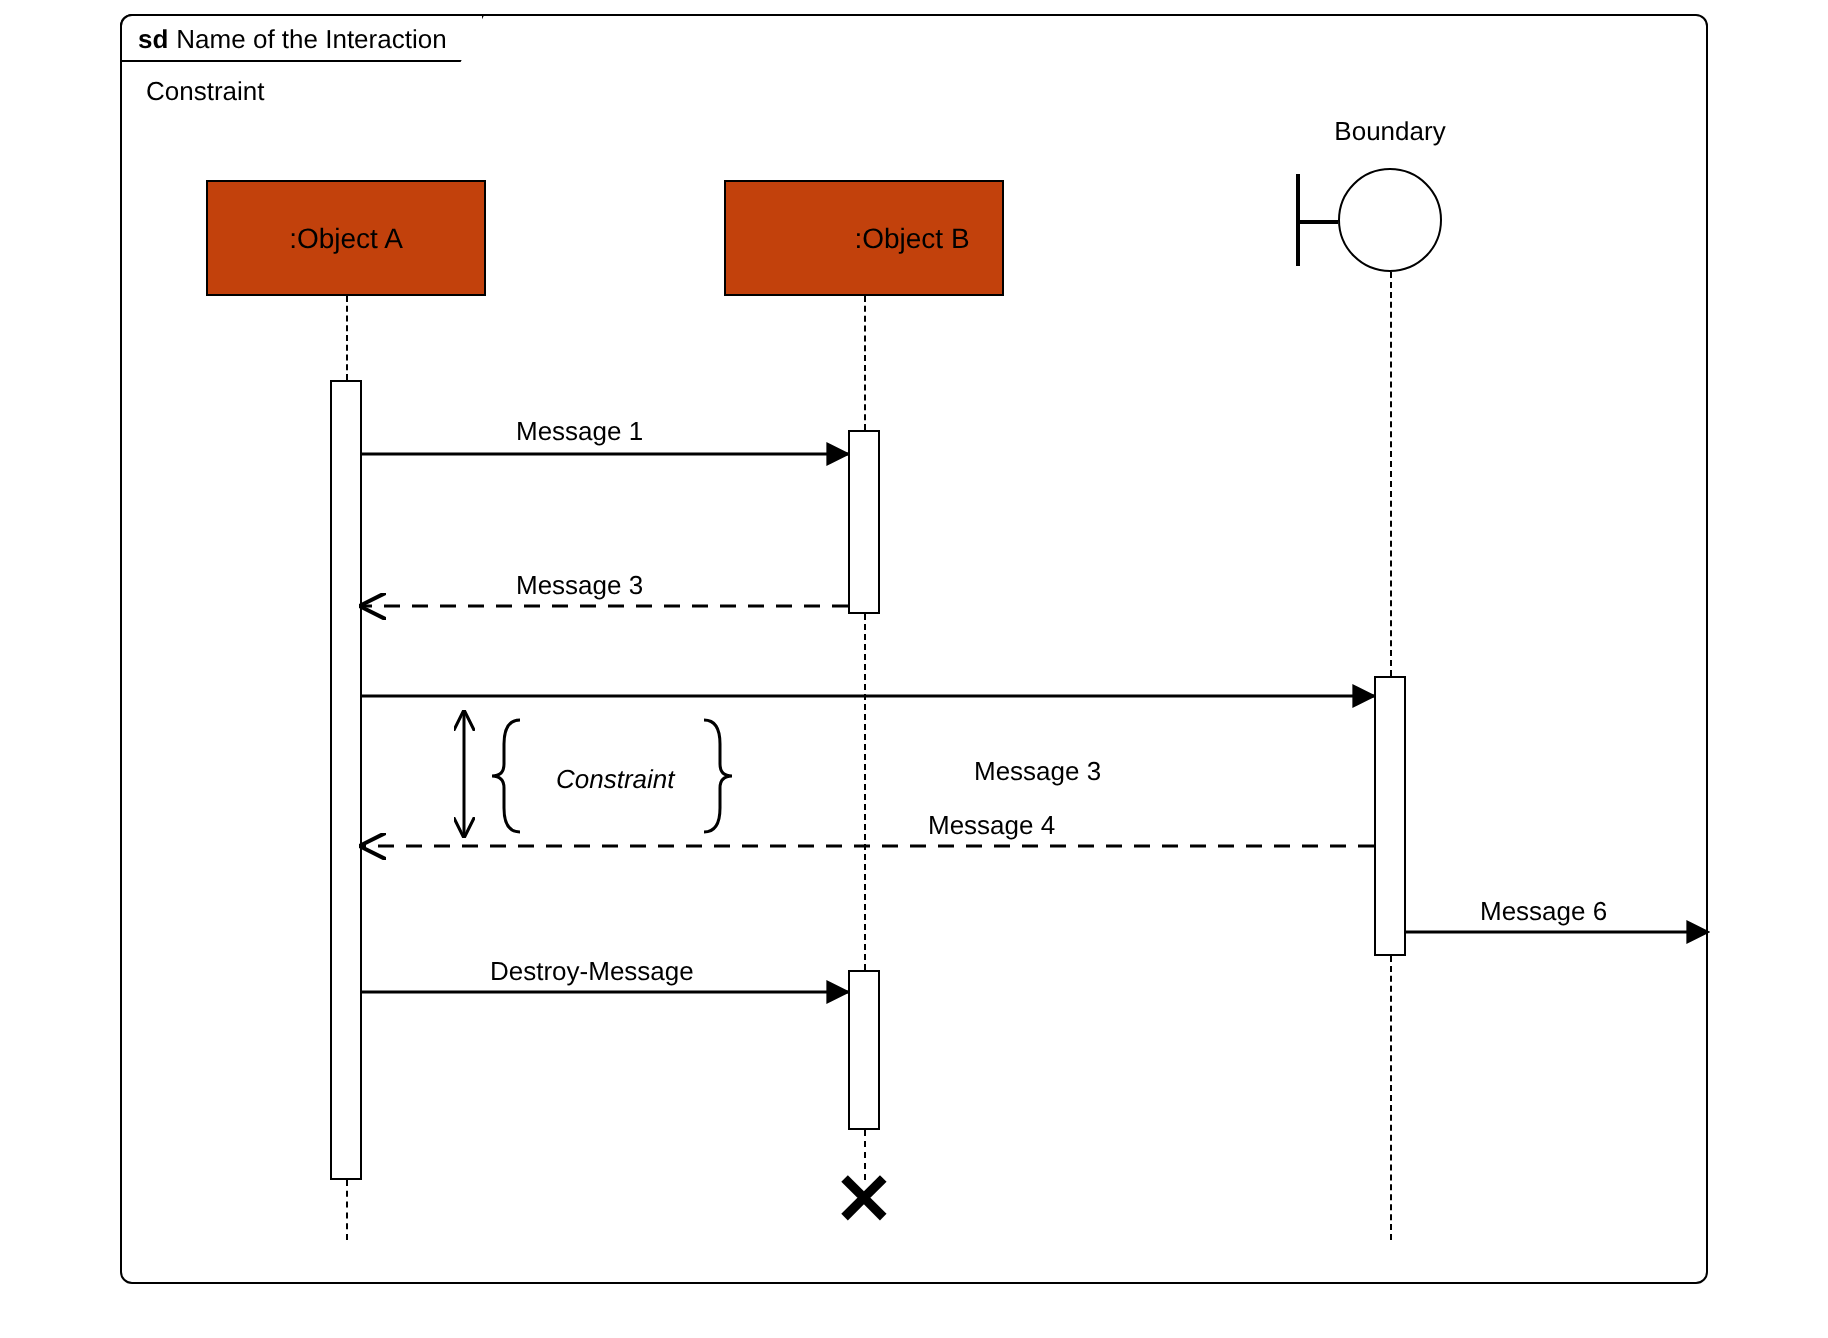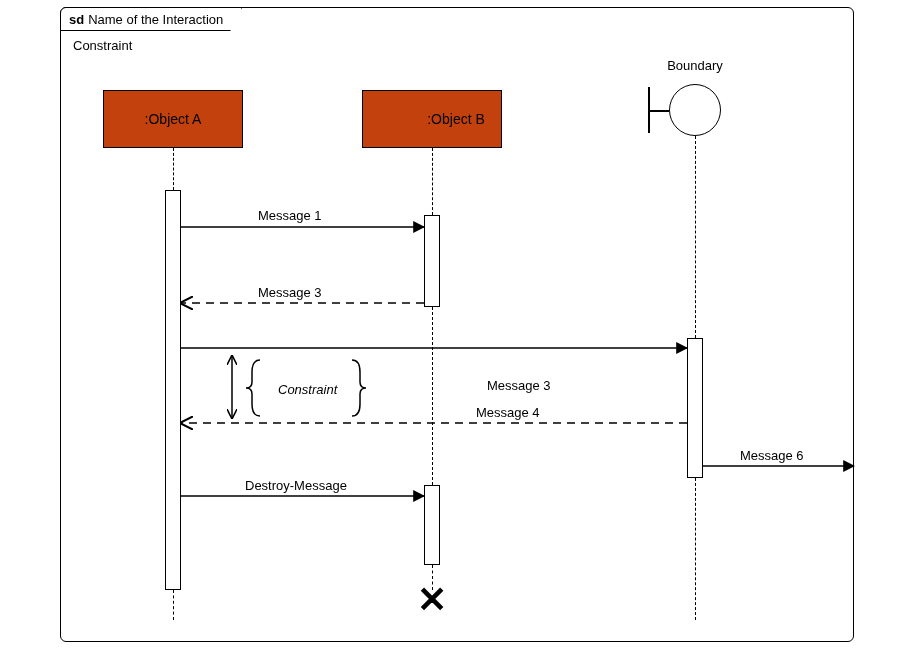--- a/index.html
+++ b/index.html
@@ -175,21 +175,21 @@
     <div class="stem" style="left:8px;  top:30px; width:21px;"></div>
     <div class="circle" style="left:29px; top:4px;"></div>
   </div>
   <div class="lifeline" style="left:695px; top:136px; height:202px;"></div>
   <div class="activation" style="left:687px; top:338px; height:140px;"></div>
   <div class="lifeline" style="left:695px; top:478px; height:142px;"></div>
 
   <div class="msg-label" style="left:258px; top:208px;">Message 1</div>
   <div class="msg-label" style="left:258px; top:285px;">Message 3</div>
   <div class="msg-label" style="left:487px; top:330px;margin-top:48px;">Message 3</div>
-  <div class="msg-label" style="left:476px; top:405px;">Message 4</div>
+  <div class="msg-label" style="left:464px; top:405px;">Message 4</div>
   <div class="msg-label" style="left:740px; top:448px;">Message 6</div>
   <div class="msg-label" style="left:245px; top:478px;">Destroy-Message</div>
 
   <div class="constraint-text" style="left:278px; top:382px;font-style:italic;">Constraint</div>
 
   <svg class="overlay" width="914" height="669">
     <defs>
       <marker id="arrow-solid" viewBox="0 0 10 10" refX="9" refY="5" markerWidth="8" markerHeight="8" orient="auto-start-reverse">
         <path d="M 0 0 L 10 5 L 0 10 z" fill="#000"></path>
       </marker>

